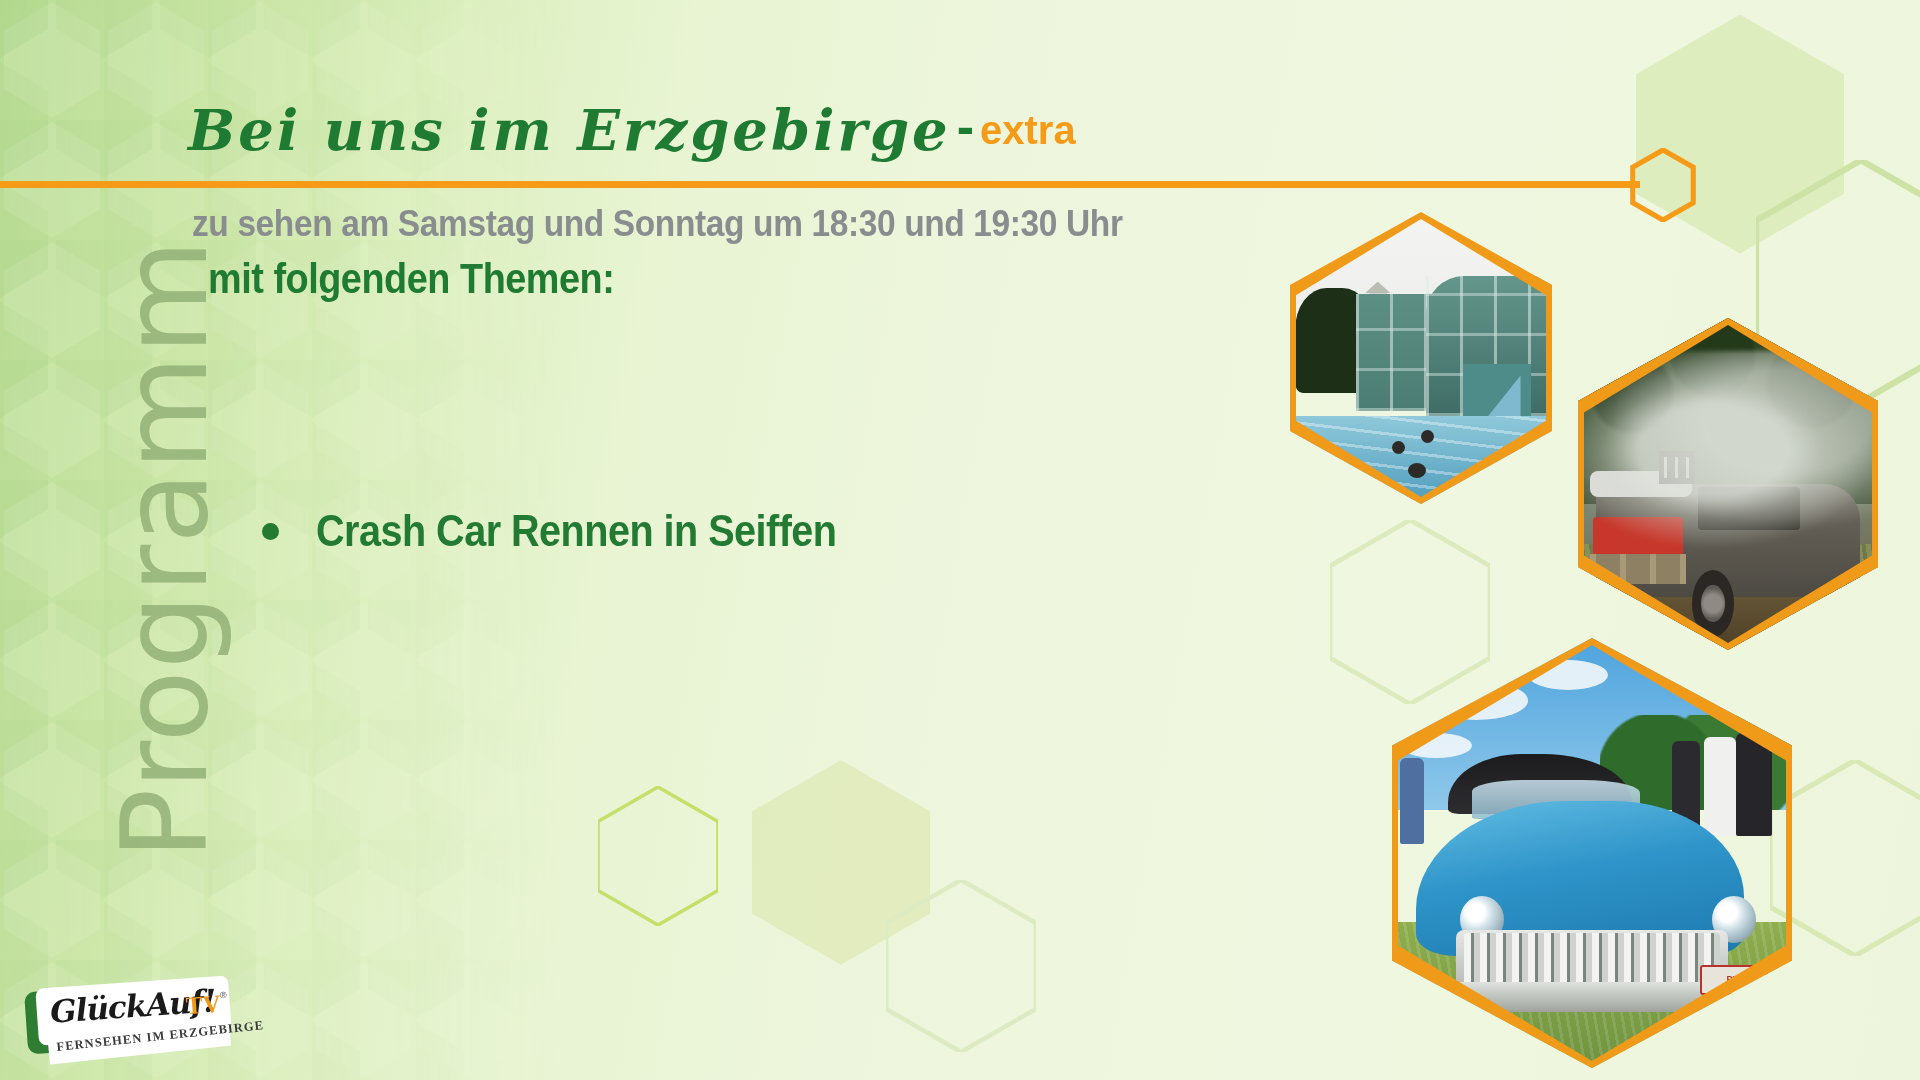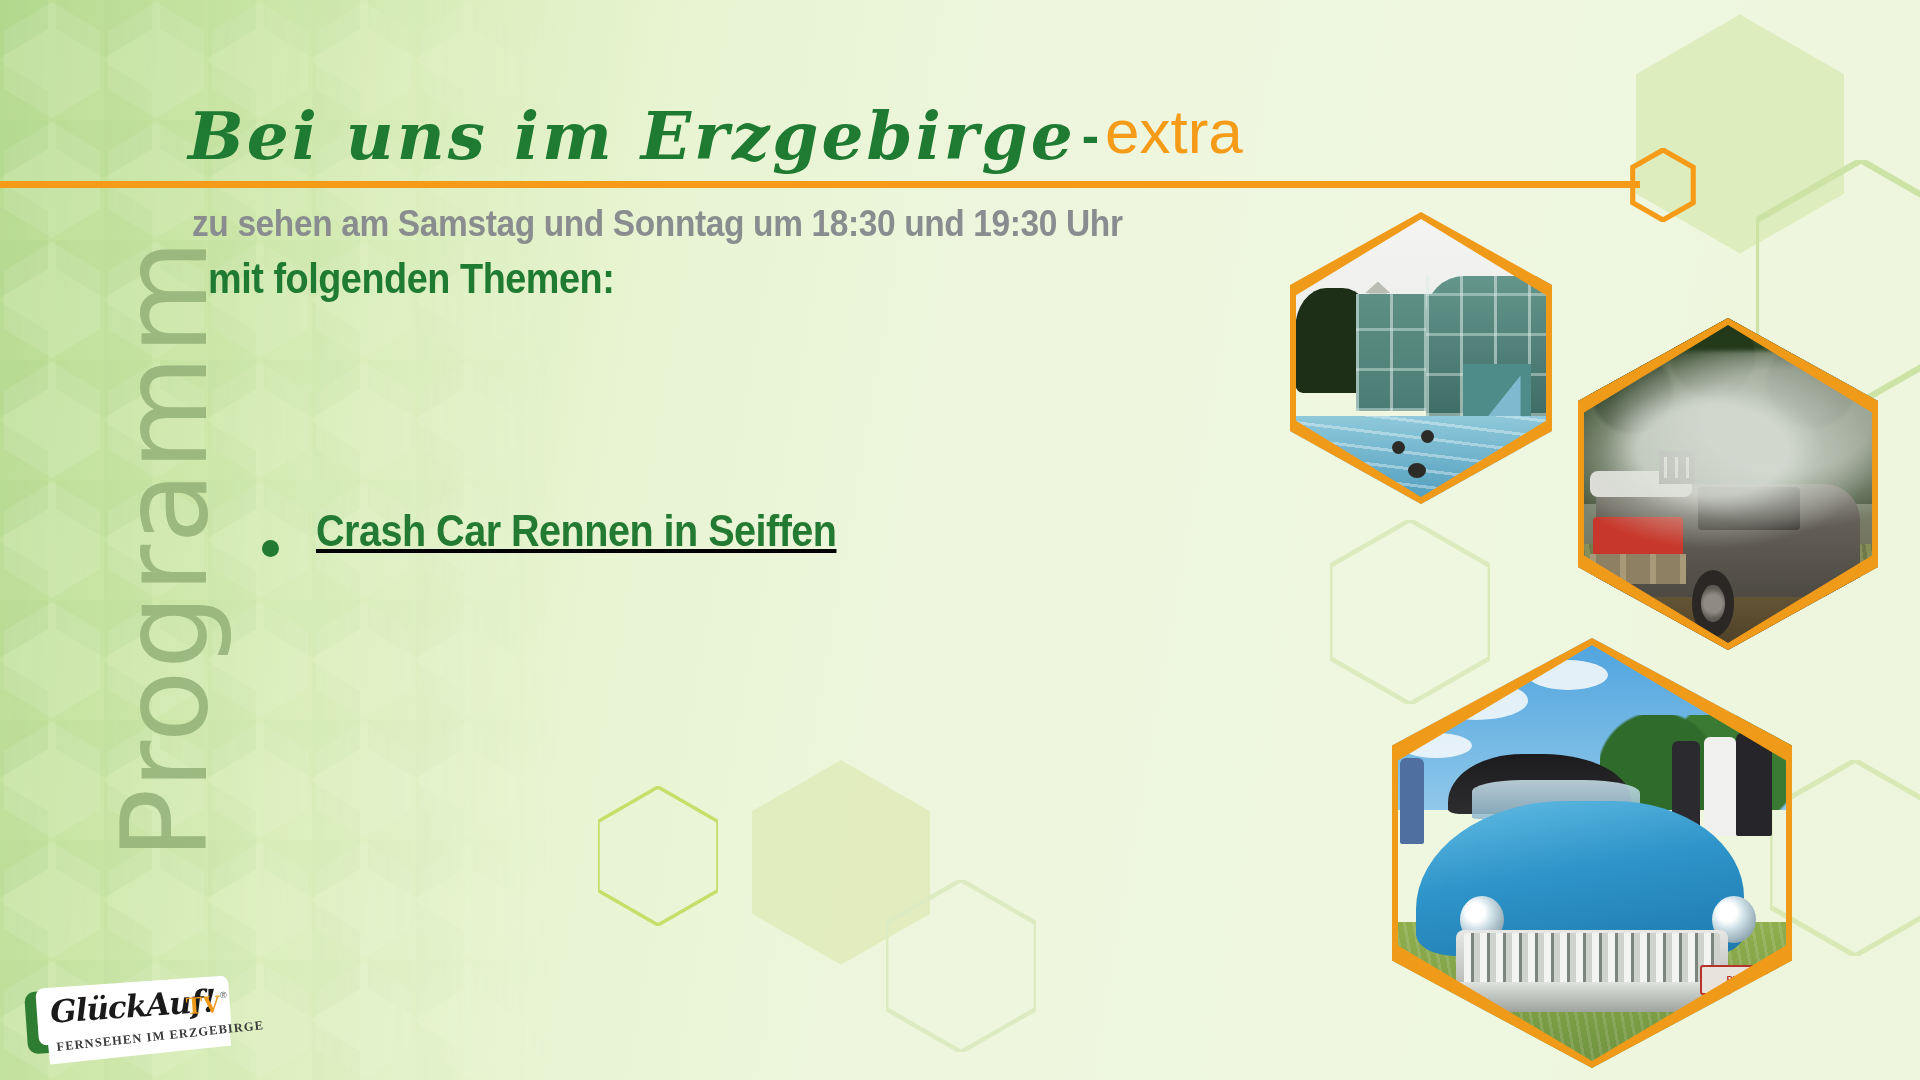--- a/index.html
+++ b/index.html
@@ -59,32 +59,32 @@
 
   
   .headline {
     position:absolute; left:188px; top:96px;
     white-space:nowrap;
   }
   .headline .script {
     font-family:"DejaVu Serif", serif;
     font-style:italic;
     font-weight:700;
-    font-size:66px;
+    font-size:56px;
     color:#1f7a32;
     letter-spacing:3px;
   }
   .headline .dash {
     font-family:"Liberation Sans", sans-serif;
     font-weight:700; font-size:52px; color:#1f7a32;
     padding:0 6px; vertical-align:6px;
   }
   .headline .extra {
     font-family:"Liberation Sans", sans-serif;
-    font-weight:400; font-size:62px; color:#f59b18;
+    font-weight:700; font-size:40px; color:#f59b18;
     letter-spacing:0px; vertical-align:6px;
   }
 
   
   .subtitle {
     position:absolute; left:192px; top:203px;
     font-family:"Liberation Sans", sans-serif;
     font-weight:700; font-size:36px;
     color:#8a8d8f;
     letter-spacing:-.4px;
@@ -104,24 +104,23 @@
     transform:scaleX(.9);
     transform-origin:left center;
   }
 
   
   .topics {
     position:absolute; left:262px; top:505px;
     list-style:none;
   }
   .topic {
-    display:flex; align-items:flex-end;
+    display:flex; align-items:center;
     margin-bottom:36px;
     white-space:nowrap;
-    text-decoration:underline;
   }
   .bullet {
     width:17px; height:17px; border-radius:50%;
     background:#237a33;
     flex:0 0 auto;
     margin-right:37px;
   }
   .topic-text {
     font-family:"Liberation Sans", sans-serif;
     font-weight:600;

